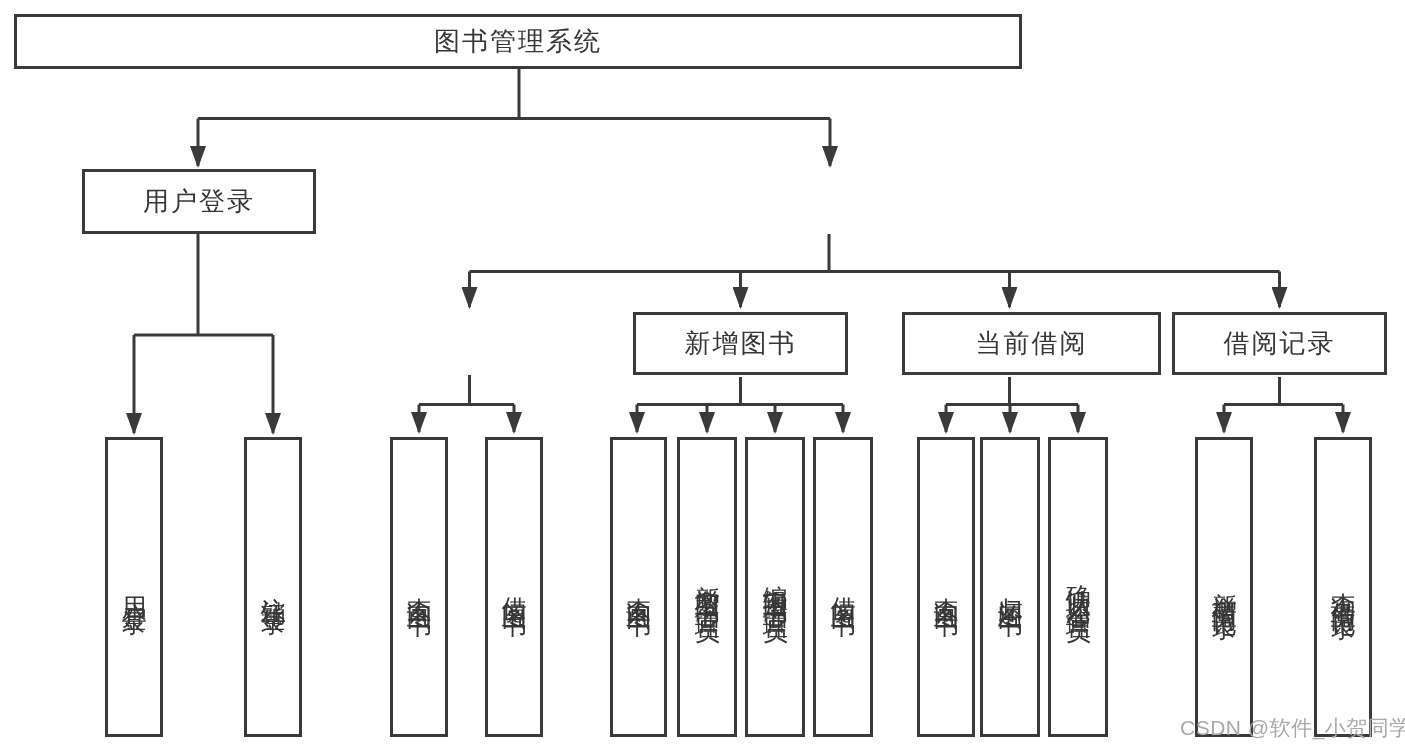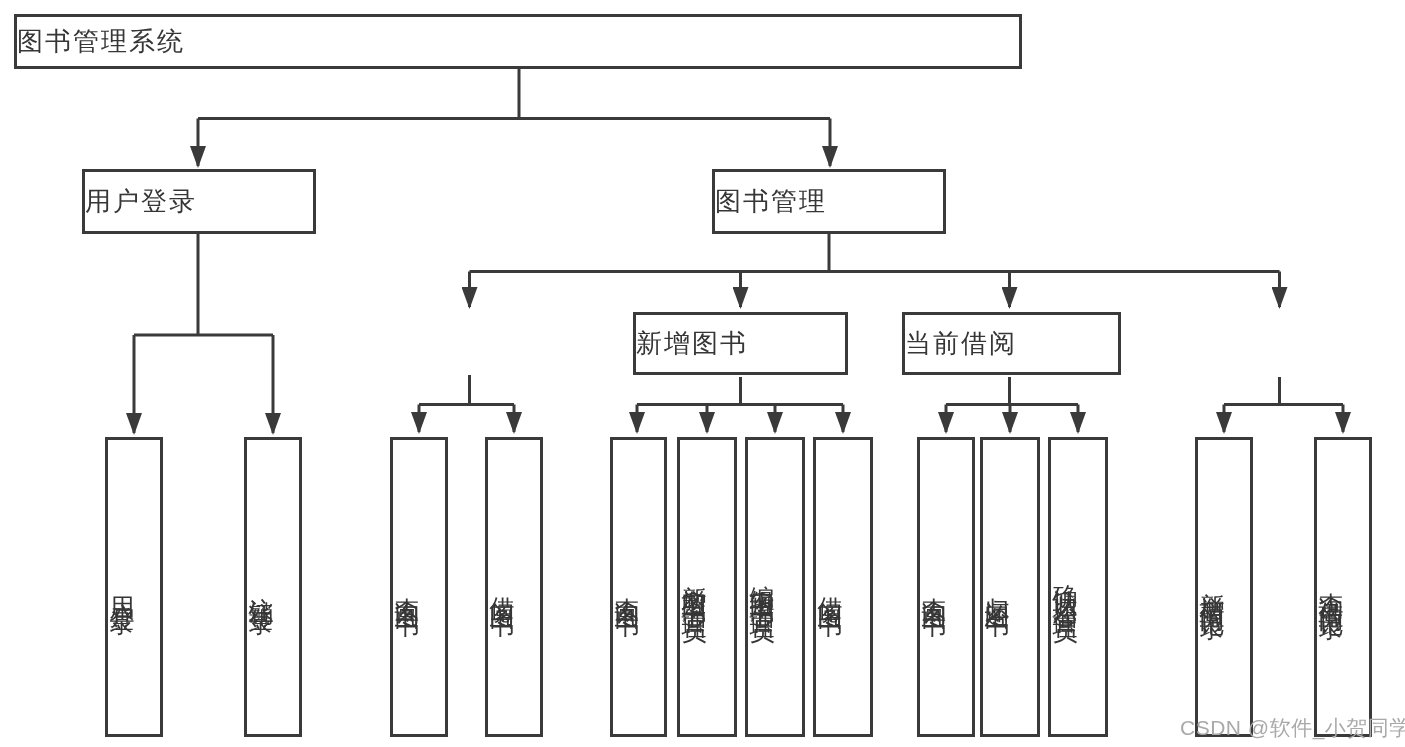--- a/index.html
+++ b/index.html
@@ -23,20 +23,21 @@
     width: 1405px; height: 747px;
     z-index: 0;
   }
   .node {
     position: absolute;
     box-sizing: border-box;
     border: 3px solid var(--line);
     background: #fff;
     display: flex;
     align-items: center;
+    justify-content: center;
     color: var(--text);
     z-index: 1;
   }
   .node.h span {
     font-size: 26px;
     letter-spacing: 2px;
     white-space: nowrap;
   }
   .node.v span {
     writing-mode: vertical-rl;
@@ -99,29 +100,29 @@
     </g>
   </svg>
 
   <div class="node h" style="left:14px; top:14px; width:1008px; height:55px">
     <span>图书管理系统</span>
   </div>
 
   <div class="node h" style="left:82px; top:169px; width:234px; height:65px">
     <span>用户登录</span>
   </div>
-  <div class="node h" style="left:712px; top:169px; width:234px; height:65px">
-    <span>图书管理</span>
-  </div>
 
   <div class="node h" style="left:633px; top:312px; width:215px; height:63px">
     <span>新增图书</span>
   </div>
-  <div class="node h" style="left:902px; top:312px; width:219px; height:63px">
+  <div class="node h" style="left:902px; top:312px; width:259px; height:63px">
     <span>当前借阅</span>
+  </div>
+  <div class="node h" style="left:1172px; top:312px; width:215px; height:63px">
+    <span>借阅记录</span>
   </div>
 
   <div class="node v" style="left:105px; top:437px; width:58px; height:300px">
     <span>用户登录</span>
   </div>
   <div class="node v" style="left:244px; top:437px; width:58px; height:300px">
     <span>注销登录</span>
   </div>
 
   <div class="node v" style="left:390px; top:437px; width:58px; height:300px">

